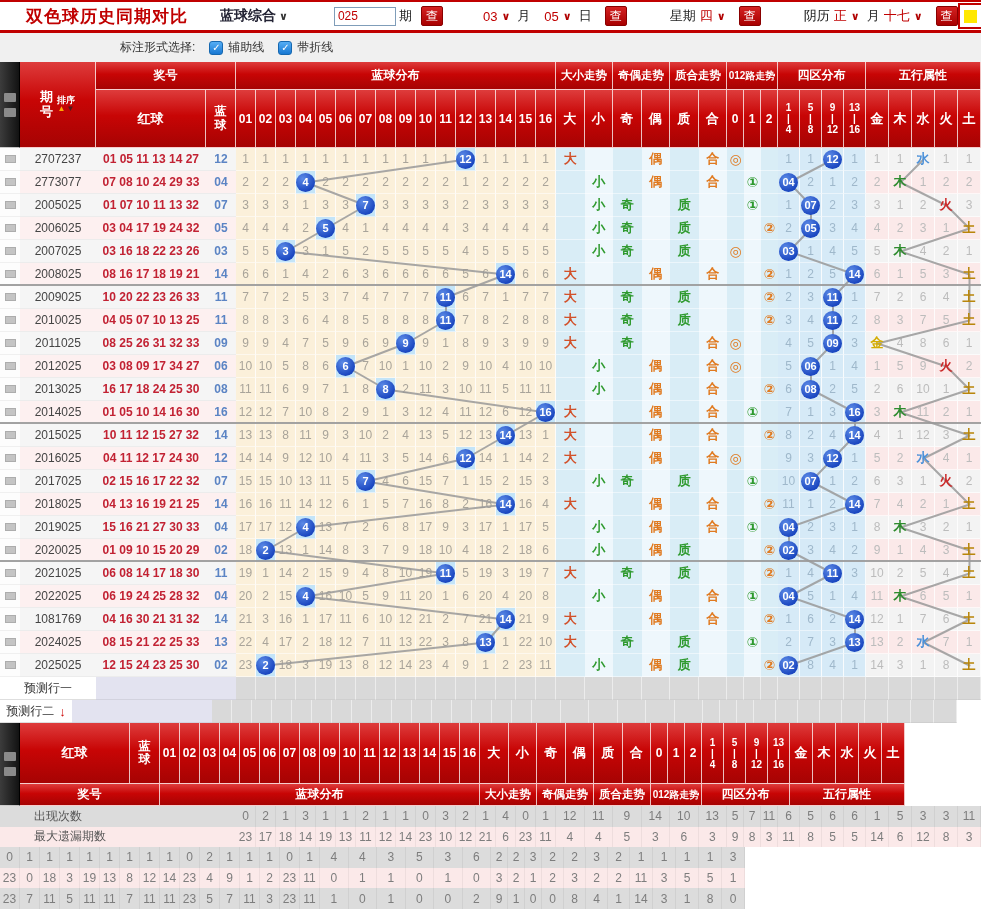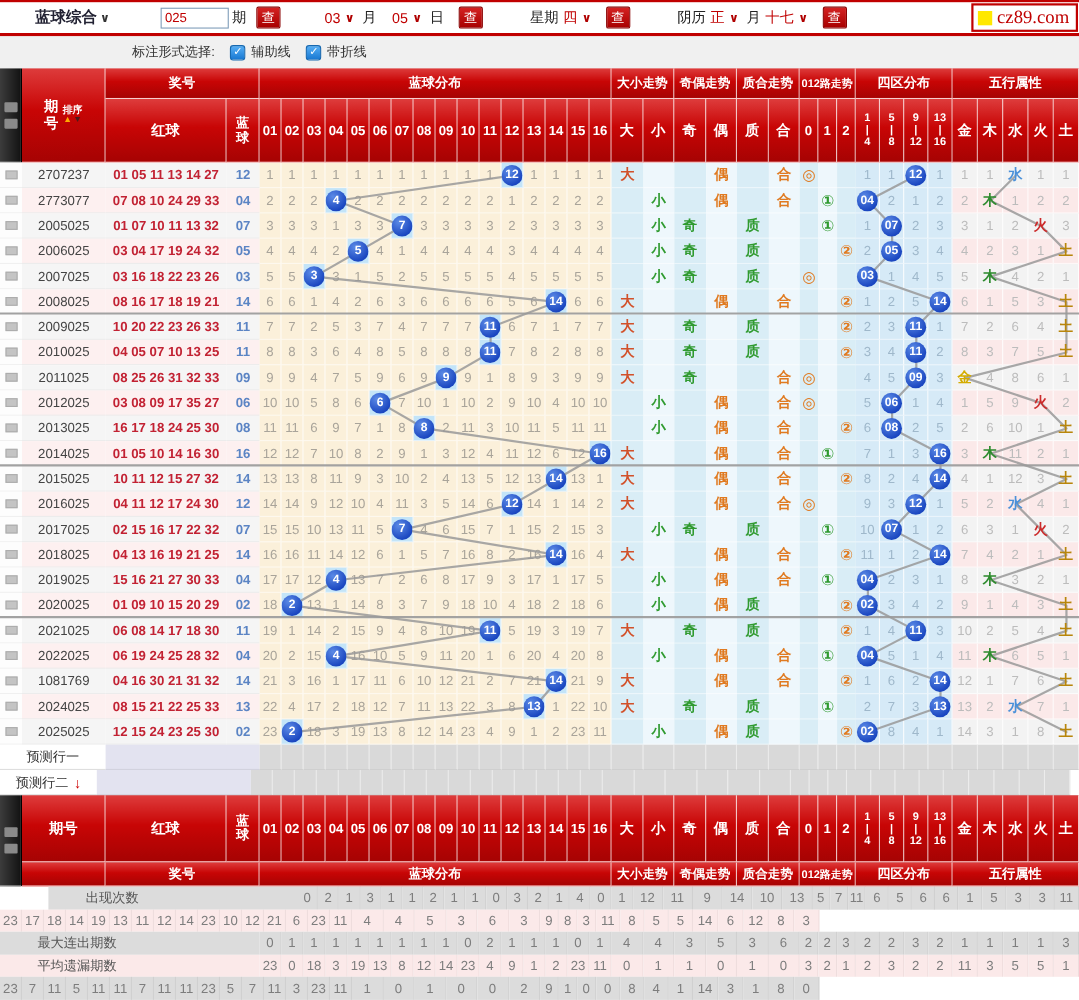--- a/index.html
+++ b/index.html
@@ -61,20 +61,21 @@
   .arrows{display:flex;gap:1px;font-size:8px;line-height:1;}
   .arr-up{color:#ffaa00;cursor:pointer;} .arr-dn{color:#4a1c1c;cursor:pointer;}
   .stack{display:flex;flex-direction:column;align-items:center;line-height:1.1;}
   .predarrow{color:#cc0000;font-weight:bold;margin-left:5px;font-size:13px;}
 </style>
 </head>
 <body>
 
 <div class="page">
   <div class="topbar">
+    <span class="tb-title">双色球历史同期对比</span>
     <span class="tb-dd">
       <span>蓝球综合</span>
       <span class="caret">∨</span>
     </span>
     <input class="tb-input" value="025" style="">
     <span class="blk">期</span>
     <button class="qbtn">查</button>
     <span class="grp ml40">
       <span class="tb-val">03</span>
       <span class="caret red">∨</span>
@@ -670,21 +671,21 @@
         <div class="c elemc" style="width: 23px; background: rgb(243, 243, 243);">4</div>
         <div class="c elemc" style="width: 23px; background: rgb(243, 243, 243);">8</div>
         <div class="c elemc" style="width: 23px; background: rgb(243, 243, 243);">6</div>
         <div class="c elemc" style="width: 23px; background: rgb(243, 243, 243);">1</div>
       </div>
       <div class="row">
         <div class="c stripc" style="width: 20px;">
           <div class="rsq"></div>
         </div>
         <div class="c leftc" style="width: 76px; background: rgb(253, 240, 240);">2012025</div>
-        <div class="c leftc redball" style="width: 110px; background: rgb(253, 240, 240);">03 08 09 17 35 27</div>
+        <div class="c leftc redball" style="width: 110px; background: rgb(253, 240, 240);">03 08 09 17 34 27</div>
         <div class="c leftc blueval" style="width: 30px; background: rgb(253, 240, 240);">06</div>
         <div class="c dist" style="width: 20px;">10</div>
         <div class="c dist" style="width: 20px;">10</div>
         <div class="c dist" style="width: 20px;">5</div>
         <div class="c dist" style="width: 20px;">8</div>
         <div class="c dist" style="width: 20px;">6</div>
         <div class="c dist ballcell" style="width: 20px;">
           <span class="ball">6</span>
         </div>
         <div class="c dist" style="width: 20px;">7</div>
@@ -1376,21 +1377,21 @@
         <div class="c predc" style="width: 22px;"></div>
         <div class="c predc" style="width: 22px;"></div>
         <div class="c predc" style="width: 22px;"></div>
         <div class="c predc" style="width: 23px;"></div>
         <div class="c predc" style="width: 23px;"></div>
         <div class="c predc" style="width: 23px;"></div>
         <div class="c predc" style="width: 23px;"></div>
         <div class="c predc" style="width: 23px;"></div>
       </div>
       <div class="row">
-        <div class="c predlb" style="width: 88px;">预测行二<span class="predarrow">↓</span></div>
+        <div class="c predlb" style="width: 72px;">预测行二<span class="predarrow">↓</span></div>
         <div class="c predmid" style="width: 140px;"></div>
         <div class="c predc" style="width: 20px;"></div>
         <div class="c predc" style="width: 20px;"></div>
         <div class="c predc" style="width: 20px;"></div>
         <div class="c predc" style="width: 20px;"></div>
         <div class="c predc" style="width: 20px;"></div>
         <div class="c predc" style="width: 20px;"></div>
         <div class="c predc" style="width: 20px;"></div>
         <div class="c predc" style="width: 20px;"></div>
         <div class="c predc" style="width: 20px;"></div>
@@ -1417,24 +1418,20 @@
         <div class="c predc" style="width: 23px;"></div>
         <div class="c predc" style="width: 23px;"></div>
         <div class="c predc" style="width: 23px;"></div>
         <div class="c predc" style="width: 23px;"></div>
         <div class="c predc" style="width: 23px;"></div>
       </div>
       <div class="hdr" style="height: 83px;">
         <div class="hc strip-h" style="width: 20px; height: 83px;">
           <div class="ssq"></div>
           <div class="ssq"></div>
-        </div>
-        <div class="hb" style="width: 76px;">
-          <div class="hc" style="width: 76px; height: 61px; font-size: 13px;">期号</div>
-          <div class="hc" style="width: 76px; height: 22px;"></div>
         </div>
         <div class="hb" style="width: 140px;">
           <div class="hs" style="height: 61px;">
             <div class="hc" style="width: 110px; height: 100%; font-size: 13px;">红球</div>
             <div class="hc" style="width: 30px; height: 100%;">
               <span class="stack" style="font-size: 12px;">
                 <span>蓝</span>
                 <span>球</span>
               </span>
             </div>
@@ -1528,21 +1525,21 @@
           <div class="hs" style="height: 61px;">
             <div class="hc" style="width: 23px; height: 100%; font-size: 13px;">金</div>
             <div class="hc" style="width: 23px; height: 100%; font-size: 13px;">木</div>
             <div class="hc" style="width: 23px; height: 100%; font-size: 13px;">水</div>
             <div class="hc" style="width: 23px; height: 100%; font-size: 13px;">火</div>
             <div class="hc" style="width: 23px; height: 100%; font-size: 13px;">土</div>
           </div>
           <div class="hc" style="height: 22px;">五行属性</div>
         </div>
       </div>
-      <div class="row" style="height: 20.6px; padding-left: 44px;">
+      <div class="row" style="height: 20.6px;">
         <div class="c statlb sbg0" style="width: 236px;">出现次数</div>
         <div class="c statc sbg0" style="width: 20px;">0</div>
         <div class="c statc sbg0" style="width: 20px;">2</div>
         <div class="c statc sbg0" style="width: 20px;">1</div>
         <div class="c statc sbg0" style="width: 20px;">3</div>
         <div class="c statc sbg0" style="width: 20px;">1</div>
         <div class="c statc sbg0" style="width: 20px;">1</div>
         <div class="c statc sbg0" style="width: 20px;">2</div>
         <div class="c statc sbg0" style="width: 20px;">1</div>
         <div class="c statc sbg0" style="width: 20px;">1</div>
@@ -1566,20 +1563,21 @@
         <div class="c statc sbg0" style="width: 22px;">5</div>
         <div class="c statc sbg0" style="width: 22px;">6</div>
         <div class="c statc sbg0" style="width: 22px;">6</div>
         <div class="c statc sbg0" style="width: 23px;">1</div>
         <div class="c statc sbg0" style="width: 23px;">5</div>
         <div class="c statc sbg0" style="width: 23px;">3</div>
         <div class="c statc sbg0" style="width: 23px;">3</div>
         <div class="c statc sbg0" style="width: 23px;">11</div>
       </div>
       <div class="row" style="height: 20.6px;">
+        <div class="c statlb sbg1" style="width: 236px;">最大遗漏期数</div>
         <div class="c statc sbg1" style="width: 20px;">23</div>
         <div class="c statc sbg1" style="width: 20px;">17</div>
         <div class="c statc sbg1" style="width: 20px;">18</div>
         <div class="c statc sbg1" style="width: 20px;">14</div>
         <div class="c statc sbg1" style="width: 20px;">19</div>
         <div class="c statc sbg1" style="width: 20px;">13</div>
         <div class="c statc sbg1" style="width: 20px;">11</div>
         <div class="c statc sbg1" style="width: 20px;">12</div>
         <div class="c statc sbg1" style="width: 20px;">14</div>
         <div class="c statc sbg1" style="width: 20px;">23</div>
@@ -1602,21 +1600,20 @@
         <div class="c statc sbg1" style="width: 22px;">8</div>
         <div class="c statc sbg1" style="width: 22px;">5</div>
         <div class="c statc sbg1" style="width: 22px;">5</div>
         <div class="c statc sbg1" style="width: 23px;">14</div>
         <div class="c statc sbg1" style="width: 23px;">6</div>
         <div class="c statc sbg1" style="width: 23px;">12</div>
         <div class="c statc sbg1" style="width: 23px;">8</div>
         <div class="c statc sbg1" style="width: 23px;">3</div>
       </div>
       <div class="row" style="height: 20.6px;">
-        <div class="c statlb sbg0" style="width: 236px;">最大连出期数</div>
         <div class="c statc sbg0" style="width: 20px;">0</div>
         <div class="c statc sbg0" style="width: 20px;">1</div>
         <div class="c statc sbg0" style="width: 20px;">1</div>
         <div class="c statc sbg0" style="width: 20px;">1</div>
         <div class="c statc sbg0" style="width: 20px;">1</div>
         <div class="c statc sbg0" style="width: 20px;">1</div>
         <div class="c statc sbg0" style="width: 20px;">1</div>
         <div class="c statc sbg0" style="width: 20px;">1</div>
         <div class="c statc sbg0" style="width: 20px;">1</div>
         <div class="c statc sbg0" style="width: 20px;">0</div>
@@ -1639,21 +1636,20 @@
         <div class="c statc sbg0" style="width: 22px;">2</div>
         <div class="c statc sbg0" style="width: 22px;">3</div>
         <div class="c statc sbg0" style="width: 22px;">2</div>
         <div class="c statc sbg0" style="width: 23px;">1</div>
         <div class="c statc sbg0" style="width: 23px;">1</div>
         <div class="c statc sbg0" style="width: 23px;">1</div>
         <div class="c statc sbg0" style="width: 23px;">1</div>
         <div class="c statc sbg0" style="width: 23px;">3</div>
       </div>
       <div class="row" style="height: 20.6px;">
-        <div class="c statlb sbg1" style="width: 236px;">平均遗漏期数</div>
         <div class="c statc sbg1" style="width: 20px;">23</div>
         <div class="c statc sbg1" style="width: 20px;">0</div>
         <div class="c statc sbg1" style="width: 20px;">18</div>
         <div class="c statc sbg1" style="width: 20px;">3</div>
         <div class="c statc sbg1" style="width: 20px;">19</div>
         <div class="c statc sbg1" style="width: 20px;">13</div>
         <div class="c statc sbg1" style="width: 20px;">8</div>
         <div class="c statc sbg1" style="width: 20px;">12</div>
         <div class="c statc sbg1" style="width: 20px;">14</div>
         <div class="c statc sbg1" style="width: 20px;">23</div>

